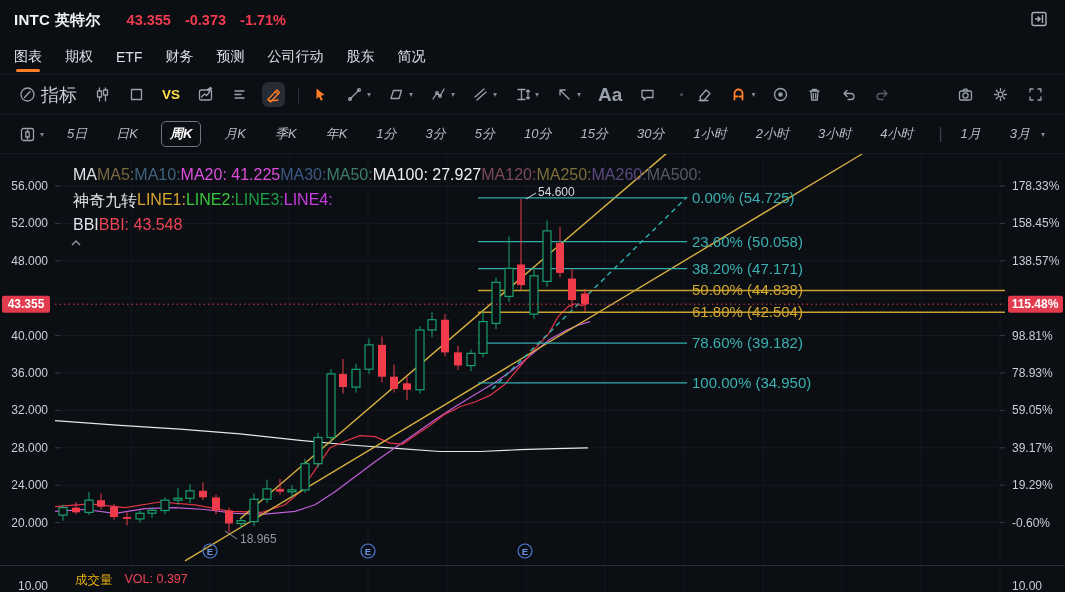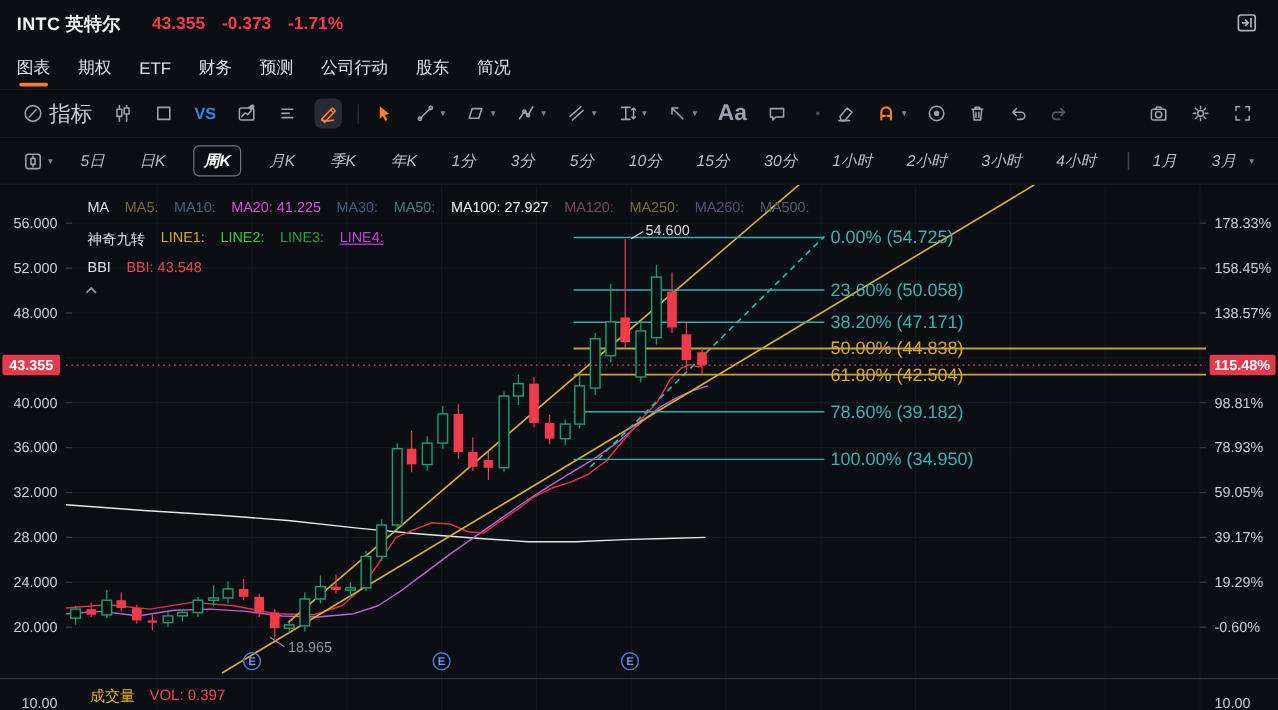--- a/index.html
+++ b/index.html
@@ -15,32 +15,32 @@
   .hdr-right{position:absolute;right:16px;top:9px;color:#aab1bc;}
   
   .tabs{top:40px;height:34px;padding-left:14px;gap:23px;border-bottom:1px solid #141820;}
   .tab{font-size:14px;color:#dde1e7;cursor:pointer;position:relative;height:100%;display:flex;align-items:center;}
   .tab.active::after{content:"";position:absolute;left:2px;right:2px;bottom:2px;height:3px;border-radius:2px;background:var(--accent);}
   
   .toolbar{top:75px;height:39px;padding-left:16px;border-bottom:1px solid #141820;color:#9aa2ad;}
   .tool{display:flex;align-items:center;gap:3px;margin-right:11px;cursor:pointer;color:#9aa2ad;padding:4px 3px;border-radius:6px;}
   .tool.active{background:#262b34;}
   .tool .lbl{font-size:18px;color:#c9cdd4;margin-left:2px;}
-  .tool .txt{font-size:13.5px;color:#3b82f6;font-weight:bold;}
+  .tool .txt{font-size:13.5px;color:#fde047;font-weight:bold;}
   .caret{font-size:8px;color:#7b838e;margin-left:1px;}
   .vsep{width:1px;height:16px;background:#2a313c;margin:0 10px 0 2px;}
   .dotsep{width:3px;height:3px;border-radius:50%;background:#4a515c;margin:0 10px;}
   .tb-right{position:absolute;right:18px;display:flex;gap:12px;color:#9aa2ad;}
   
   .tfbar{top:115px;height:38px;padding-left:16px;border-bottom:1px solid #161b23;color:#b6bdc6;}
   .tf{font-size:13px;margin-right:17px;cursor:pointer;padding:3px 5px;border:1px solid transparent;font-style:italic;}
   .tf.active{border:1px solid #6e7682;border-radius:5px;color:#ffffff;font-weight:bold;padding:3px 8px;}
   .tfsep{color:#3a414c;margin:0 12px 0 2px;}
   
-  .legend{position:absolute;z-index:4;left:73px;display:flex;gap:13px;font-size:12px;pointer-events:none;white-space:nowrap;}
+  .legend{position:absolute;z-index:4;left:73px;display:flex;font-size:16px;pointer-events:none;white-space:nowrap;}
   .legend .t{color:#dfe3e8;}
   .collapse{position:absolute;z-index:4;left:70px;top:233px;color:#8b93a1;}
   
   .volrow{position:absolute;z-index:4;left:75px;top:572px;display:flex;gap:12px;font-size:12.5px;}
   .volrow .t{color:#eab308;}
   .volrow .v{color:#ef4458;}
   svg text{font-family:"Liberation Sans",sans-serif;}
 </style>
 </head>
 <body>
@@ -519,21 +519,21 @@
       <span style="color: rgb(124, 74, 87);">MA120:</span>
       <span style="color: rgb(125, 110, 58);">MA250:</span>
       <span style="color: rgb(93, 74, 125);">MA260:</span>
       <span style="color: rgb(85, 91, 102);">MA500:</span>
     </div>
   <div class="legend" style="top:191px" id="legend-nine">
       <span class="t">神奇九转</span>
       <span style="color: rgb(217, 166, 48);">LINE1:</span>
       <span style="color: rgb(57, 199, 60);">LINE2:</span>
       <span style="color: rgb(30, 158, 70);">LINE3:</span>
-      <span style="color: rgb(201, 60, 224); text-decoration: underline;">LINE4:</span>
+      <span style="color: rgb(201, 60, 224);">LINE4:</span>
     </div>
   <div class="legend" style="top:216px" id="legend-bbi">
       <span class="t">BBI</span>
       <span style="color: rgb(239, 68, 87);">BBI: 43.548</span>
     </div>
   <span class="collapse">
     <svg width="12" height="8" viewBox="0 0 12 8" fill="none" stroke="#8b93a1" stroke-width="1.5">
         <path d="M2 6 L6 2 L10 6"></path>
       </svg>
   </span>

